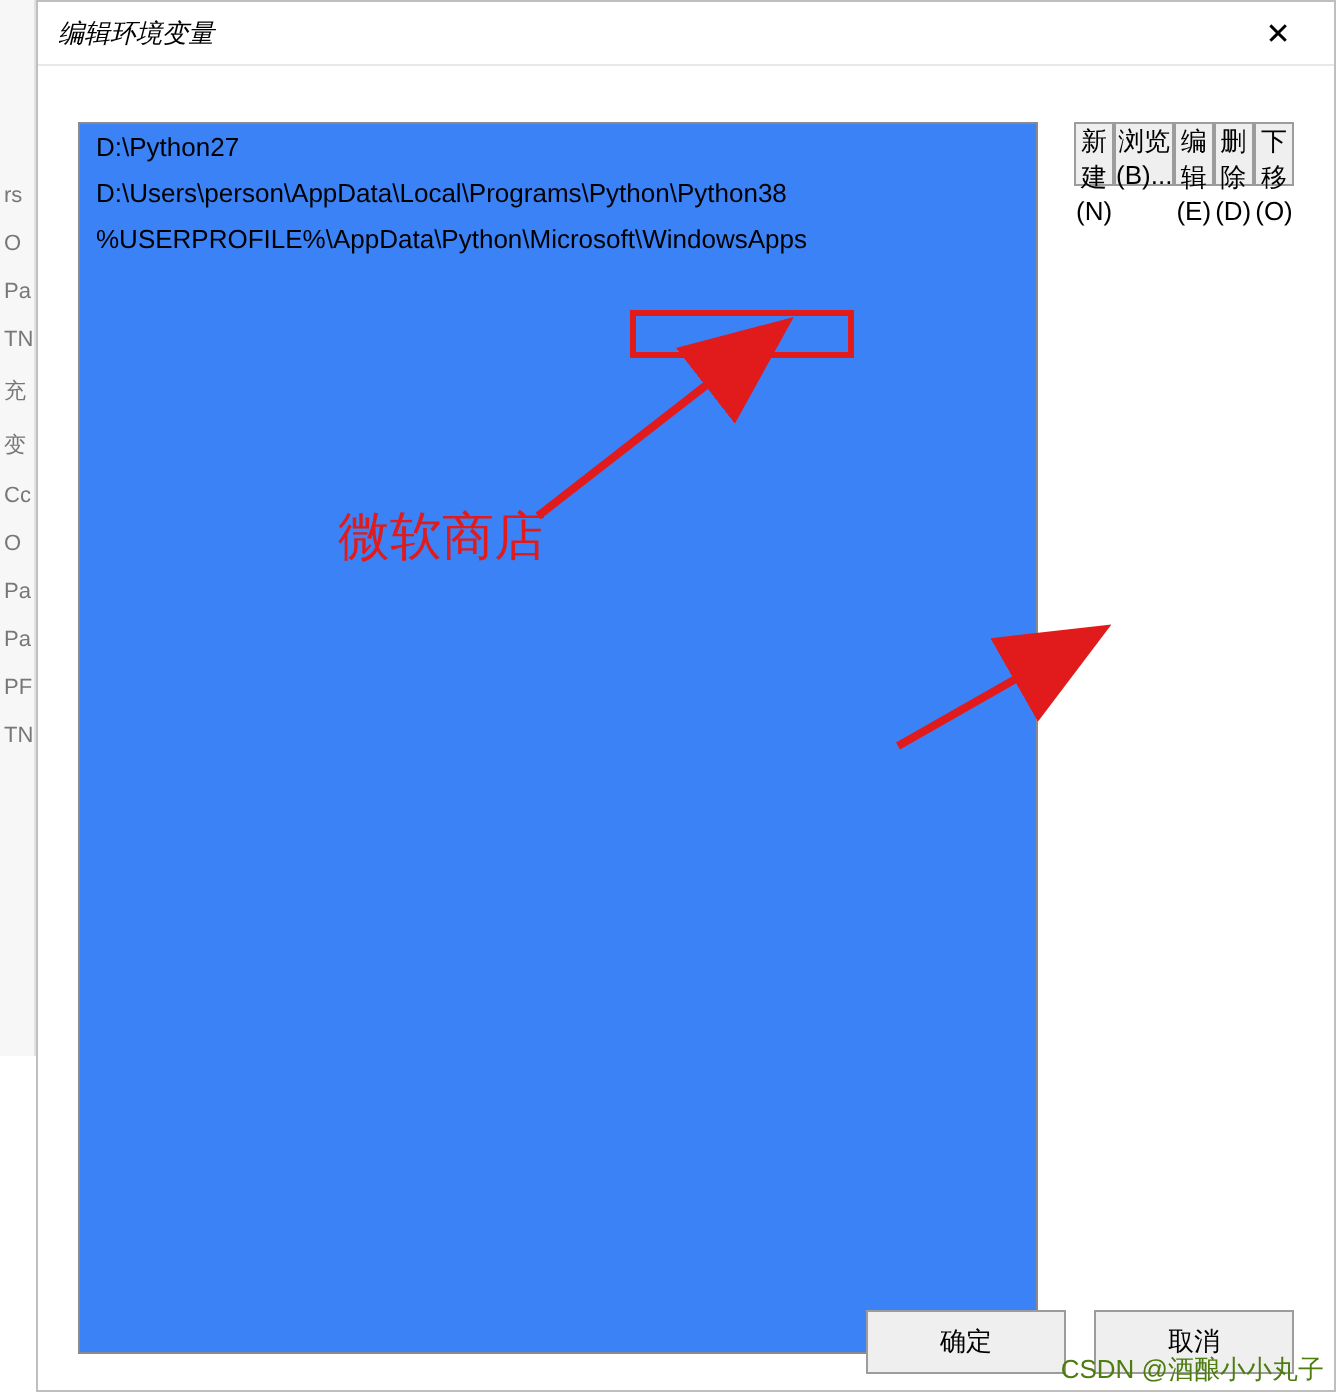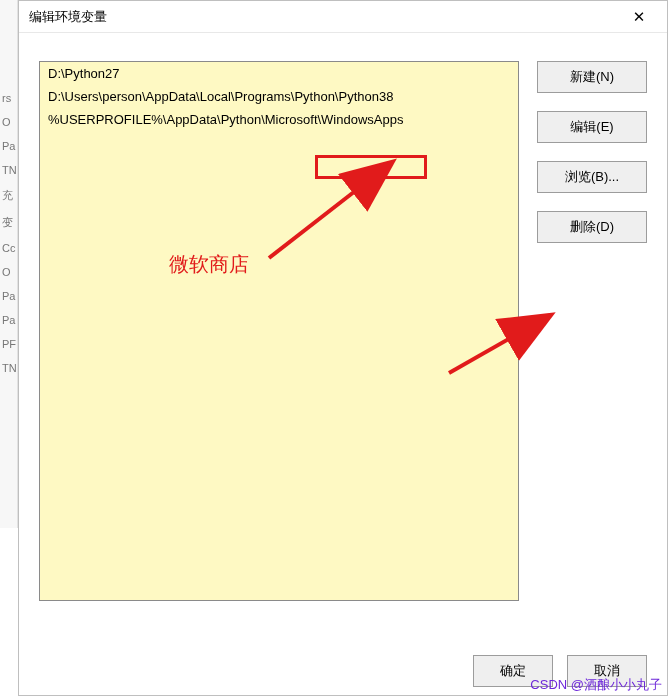--- a/index.html
+++ b/index.html
@@ -34,54 +34,53 @@
     border: 1px solid #bfbfbf;
   }
   .titlebar {
     height: 32px;
     display: flex;
     align-items: center;
     justify-content: space-between;
     padding: 0 8px 0 10px;
     border-bottom: 1px solid #e8e8e8;
   }
-  .titlebar .title { font-size: 13px; }
+  .titlebar .title { font-size: 13px; font-style: italic; }
   .titlebar .close {
     width: 40px; height: 28px;
     display: flex; align-items: center; justify-content: center;
     font-size: 15px;
     cursor: pointer;
   }
   .content {
     position: relative;
     padding: 20px 20px 0 20px;
     height: 630px;
   }
   .listbox {
     position: absolute;
     left: 20px; top: 28px;
-    width: 480px; height: 540px;
+    width: 480px; height: 616px;
     border: 1px solid #8a8a8a;
-    background: #fef9c3;
+    background: #3b82f6;
     overflow: hidden;
   }
   .listbox .row {
     padding: 4px 8px;
     font-size: 13px;
     white-space: nowrap;
     overflow: hidden;
     text-overflow: ellipsis;
     cursor: default;
   }
   .btncol {
     position: absolute;
     right: 20px; top: 28px;
     width: 110px;
     display: flex;
-    flex-direction: column;
   }
   .btncol button, .bottombar button {
     height: 32px;
     border: 1px solid #9c9c9c;
     background: #efefef;
     font-family: inherit;
     font-size: 13px;
     cursor: pointer;
     padding: 0;
   }
@@ -91,45 +90,45 @@
     outline: 3px solid #e11b1b;
     outline-offset: -1px;
   }
   .bottombar {
     position: absolute;
     right: 20px;
     bottom: 8px;
     display: flex;
     gap: 14px;
   }
-  .bottombar button { width: 80px; }
+  .bottombar button { width: 100px; }
 
   
   .redbox {
     position: absolute;
     border: 3px solid #e11b1b;
     pointer-events: none;
   }
   .anno-text {
     position: absolute;
     color: #e11b1b;
-    font-size: 20px;
+    font-size: 26px;
     font-weight: 500;
     pointer-events: none;
   }
   svg.arrow {
     position: absolute;
     pointer-events: none;
     overflow: visible;
   }
   .watermark {
     position: absolute;
     right: 6px; bottom: 2px;
     font-size: 13px;
-    color: #6d28d9;
+    color: #4d7c0f;
   }
 </style>
 </head>
 <body>
 
 <div class="behind">
   <span>rs</span>
   <span>O</span>
   <span>Pa</span>
   <span>TN</span>
@@ -155,24 +154,25 @@
   <div class="content">
 
     <div class="listbox">
       <div class="row">D:\Python27</div>
       <div class="row">D:\Users\person\AppData\Local\Programs\Python\Python38</div>
       <div class="row">%USERPROFILE%\AppData\Python\Microsoft\WindowsApps</div>
     </div>
 
     <div class="btncol">
       <button>新建(N)</button>
+      <button>浏览(B)...</button>
       <button>编辑(E)</button>
-      <button>浏览(B)...</button>
       <button>删除(D)</button>
       <div class="gap"></div>
+      <button>下移(O)</button>
       <div class="gap"></div>
     </div>
 
     <div class="redbox" style="left: 296px; top: 122px; width: 112px; height: 24px;"></div>
 
     <div class="anno-text" style="left: 150px; top: 218px;">微软商店</div>
 
     <svg class="arrow" style="left:0; top:0;" width="650" height="630">
       <defs>
         <marker id="ah1" markerWidth="14" markerHeight="14" refX="2" refY="6" orient="auto">

